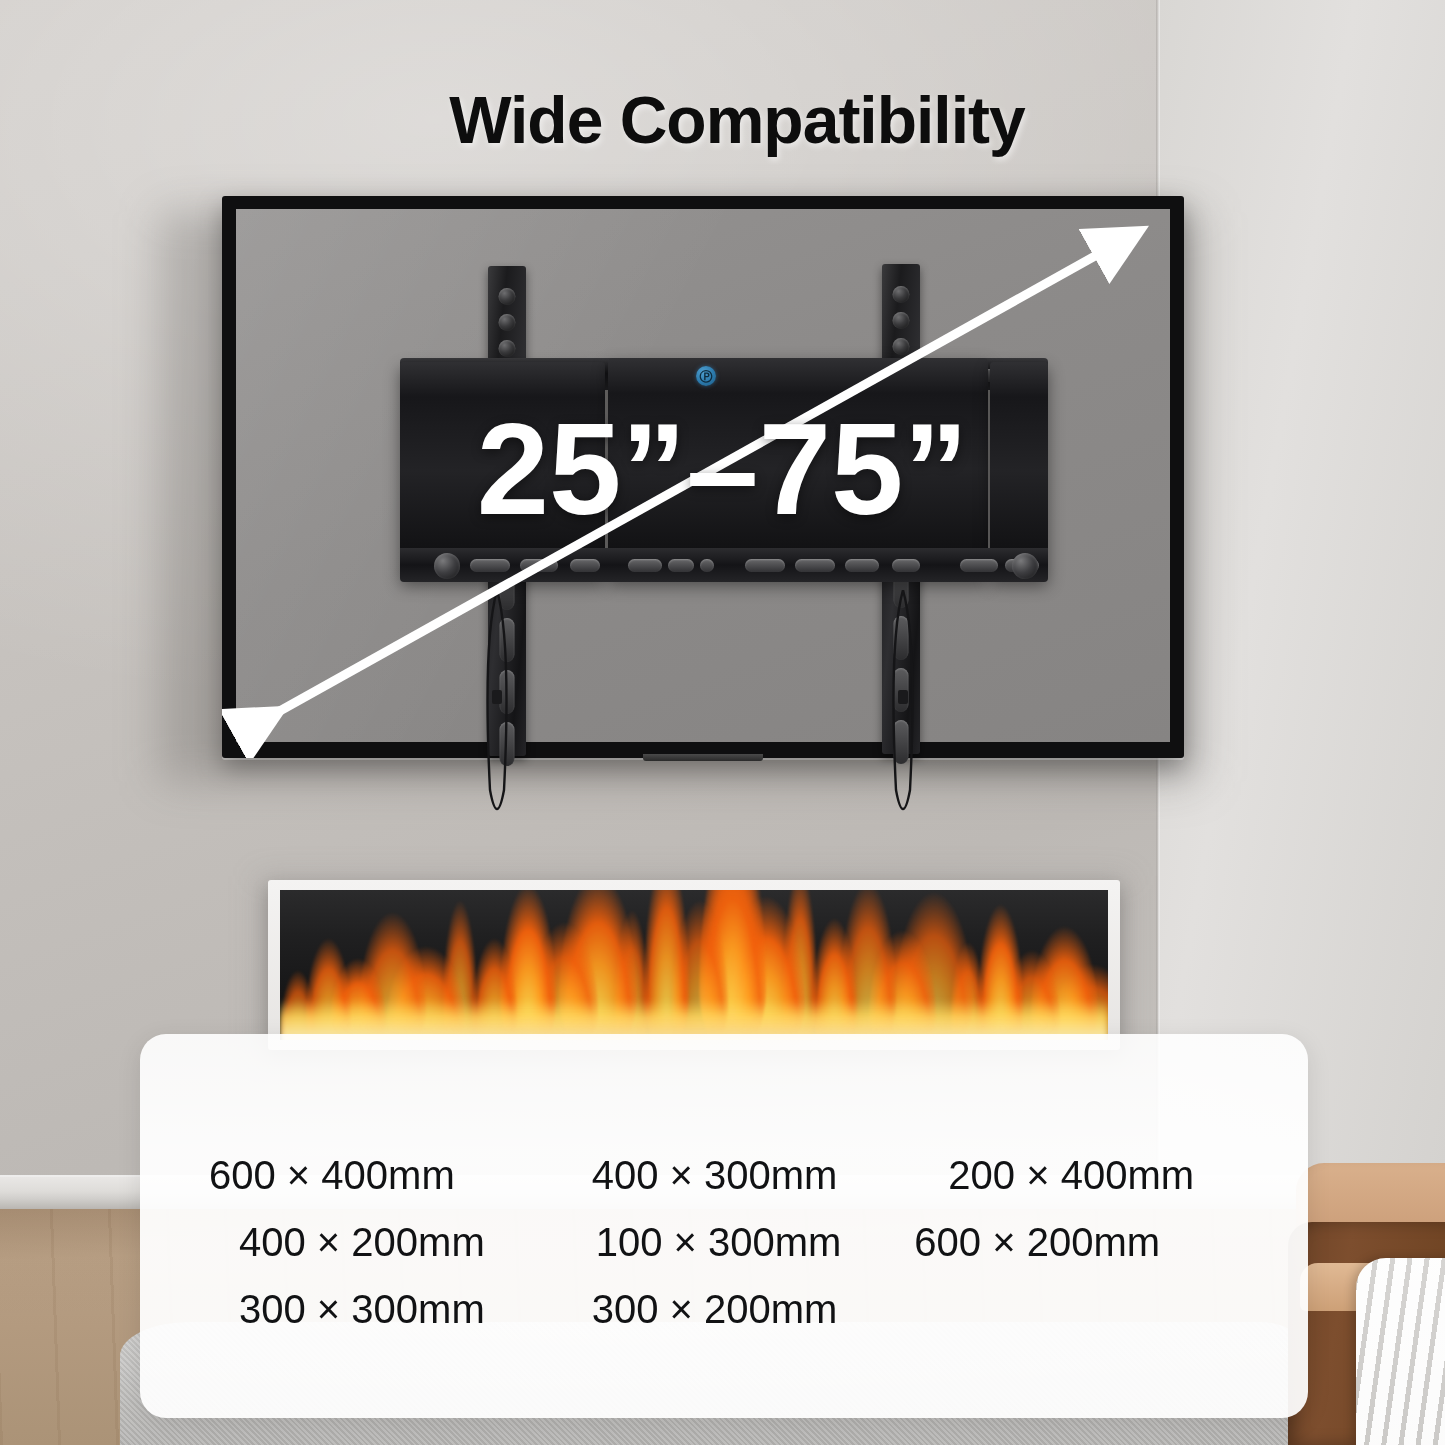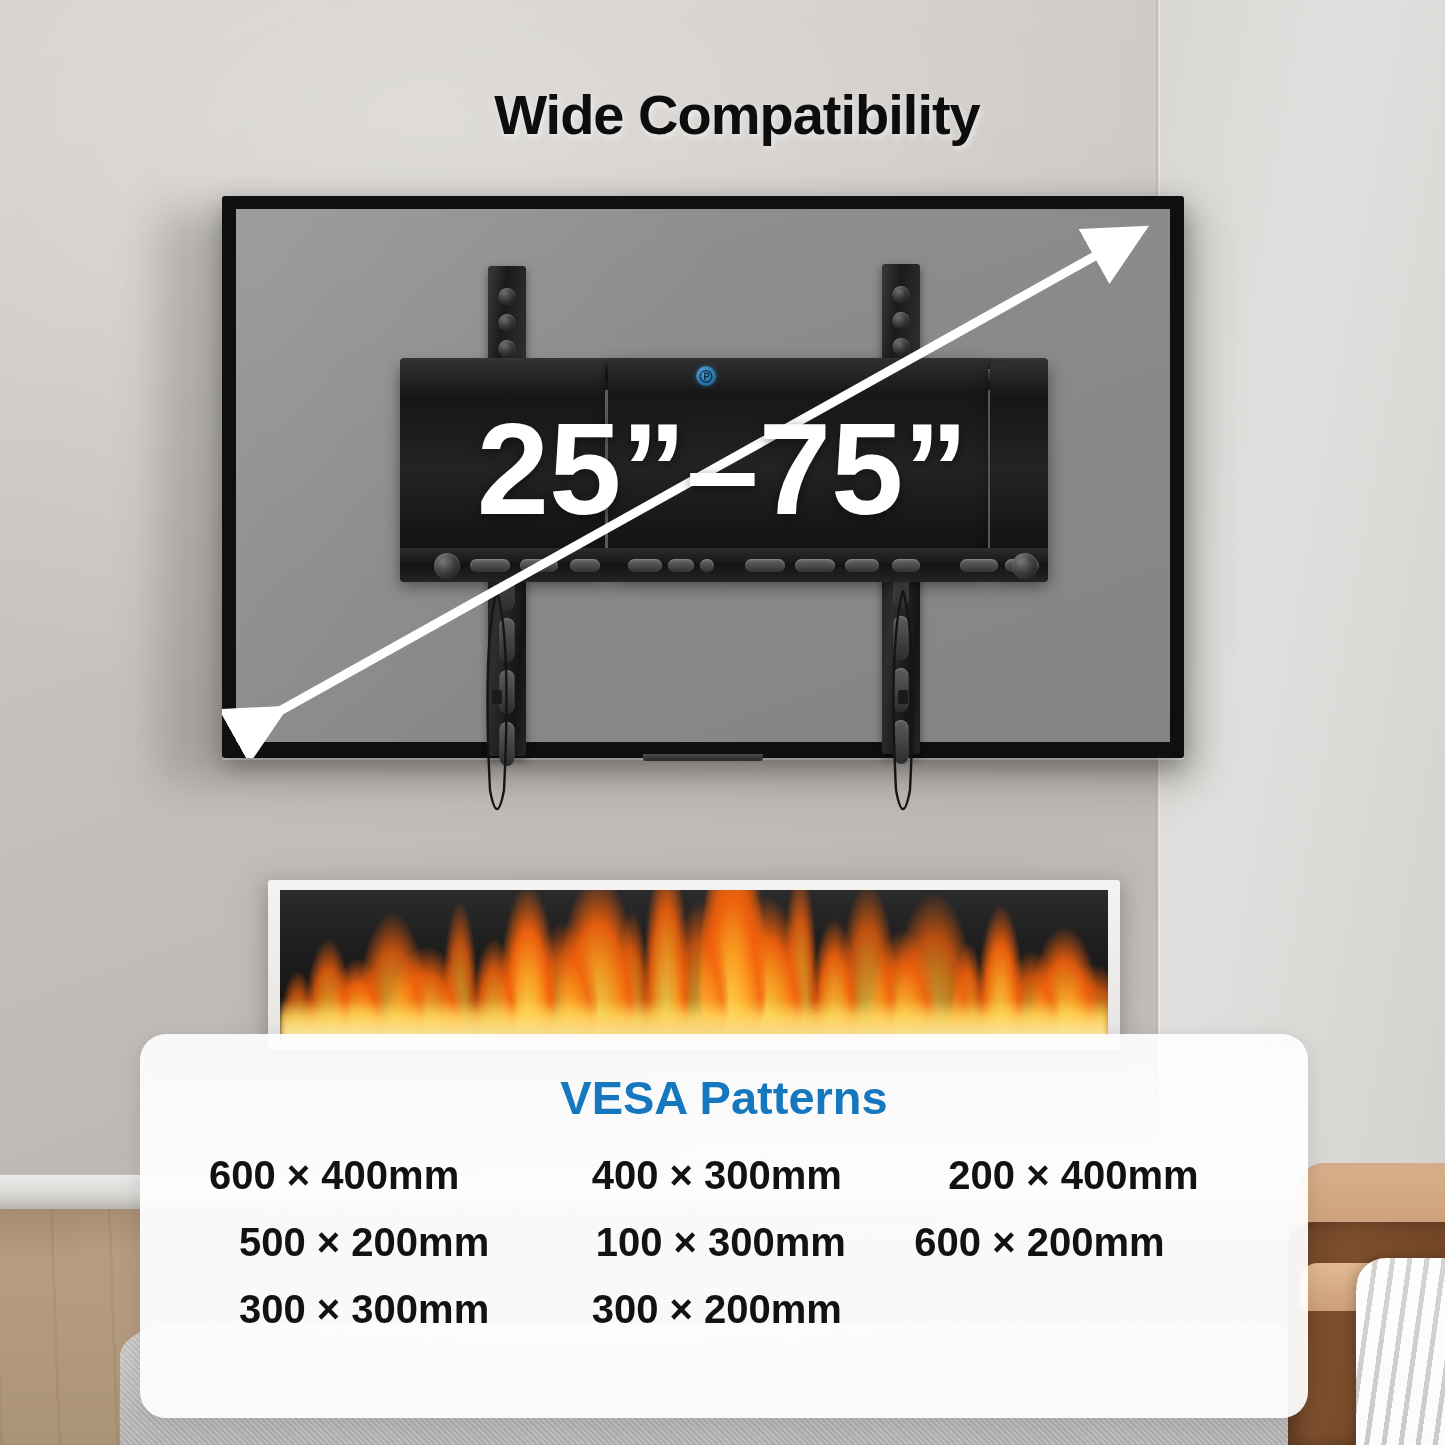--- a/index.html
+++ b/index.html
@@ -203,21 +203,21 @@
   .fp-glow {
     position:absolute; left:268px; top:1020px; width:852px; height:60px;
     background:radial-gradient(60% 100% at 50% 0%, rgba(255,190,80,0.30), rgba(255,190,80,0) 72%);
     filter:blur(6px);
   }
 
   
   .headline {
     position:absolute; left:0; top:82px; width:1445px;
     text-align:center;
-    font-size:56px; font-weight:bold; letter-spacing:-1px;
+    font-size:66px; font-weight:bold; letter-spacing:-1px;
     color:#0d0d0d;
     text-shadow:2px 3px 6px rgba(255,255,255,0.55);
     padding-left:29px;
   }
 
   
   .size-range {
     position:absolute; left:0; top:404px; width:1445px;
     text-align:center;
     font-size:130px; font-weight:bold; letter-spacing:0px;
@@ -242,21 +242,21 @@
   }
   .vesa-grid {
     position:absolute; left:55px; top:112px; width:1058px;
     display:grid;
     grid-template-columns:repeat(3, 1fr);
     row-gap:8px;
   }
   .vesa-cell {
     font-size:40px;
     color:#111214;
-    font-weight:bold;
+    font-weight:normal;
     white-space:nowrap;
     line-height:1.48;
   }
   .vesa-col-0 { text-align:left;   padding-left:14px; }
   .vesa-col-1 { text-align:left;   padding-left:44px; }
   .vesa-col-2 { text-align:left;   padding-left:48px; }
 </style>
 </head>
 <body>
 
@@ -411,24 +411,23 @@
     </defs>
     <line x1="56" y1="516" x2="916" y2="36" stroke="#ffffff" stroke-width="9" marker-start="url(#ah)" marker-end="url(#ah)"></line>
   </svg>
 
 </div>
 
 <div class="headline">Wide Compatibility</div>
 <div class="size-range">25”–75”</div>
 
 <div class="vesa-panel">
-  <div class="vesa-title">VESA Patterns</div>
   <div class="vesa-grid">
       <div class="vesa-cell vesa-col-0">600 × 400mm</div>
       <div class="vesa-cell vesa-col-1">400 × 300mm</div>
       <div class="vesa-cell vesa-col-2">200 × 400mm</div>
-      <div class="vesa-cell vesa-col-1">500 × 200mm</div>
+      <div class="vesa-cell vesa-col-1">400 × 200mm</div>
       <div class="vesa-cell vesa-col-2">100 × 300mm</div>
       <div class="vesa-cell vesa-col-0">600 × 200mm</div>
       <div class="vesa-cell vesa-col-1">300 × 300mm</div>
       <div class="vesa-cell vesa-col-1">300 × 200mm</div>
     </div>
 </div>
 
 </body></html>

